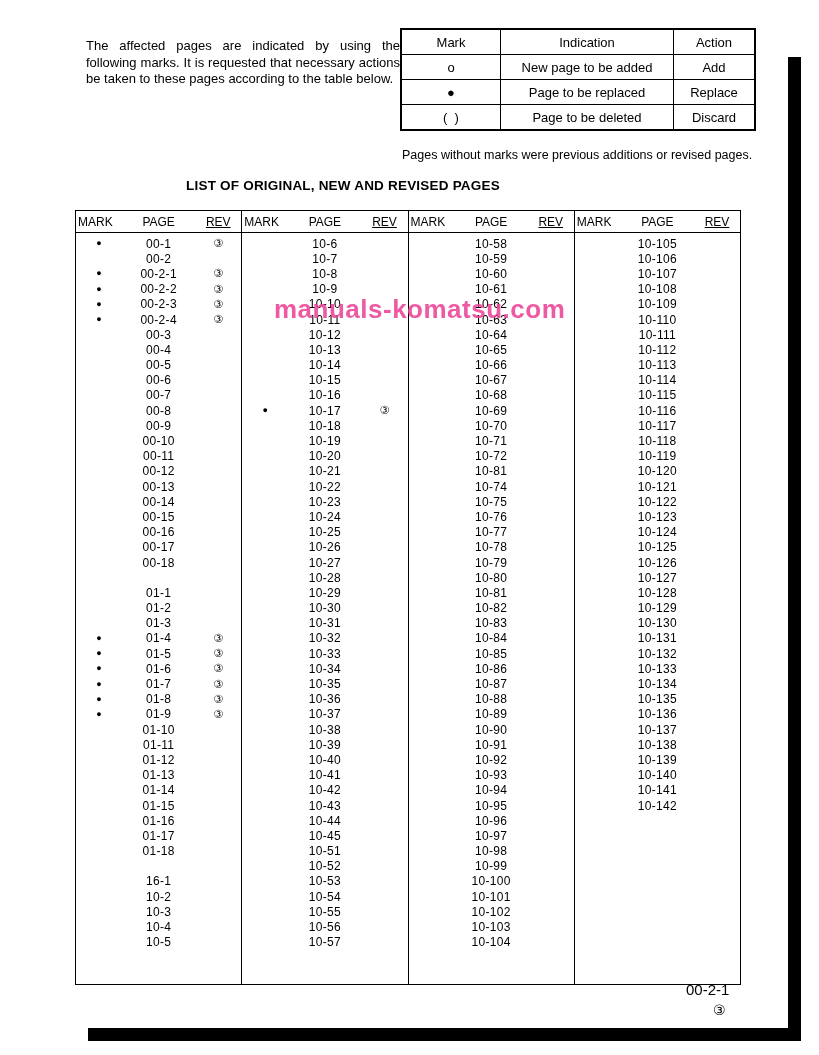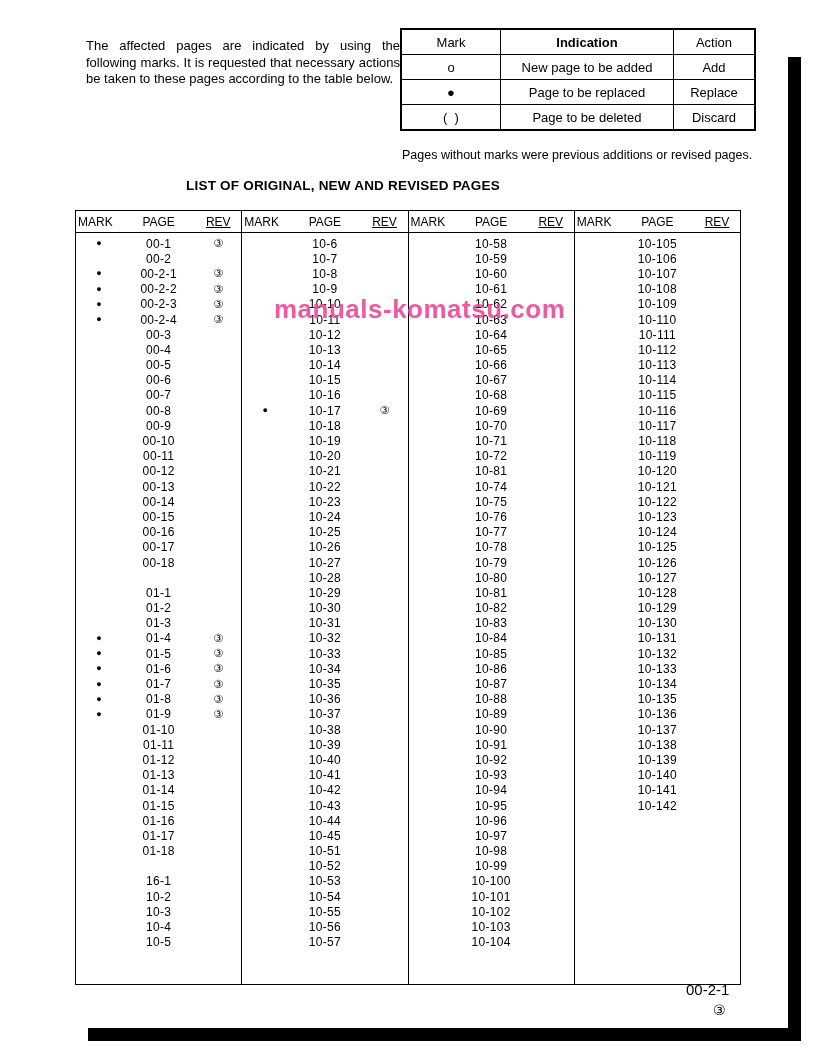--- a/index.html
+++ b/index.html
@@ -20,21 +20,21 @@
 
   .marks-table {
     position:absolute; left:400px; top:28px; width:342px;
     border-collapse:collapse; border:2px solid #000; table-layout:fixed;
   }
   .marks-table th, .marks-table td {
     border:1px solid #000; height:24px; font-size:13px;
     text-align:center; font-weight:normal; padding:0 2px;
   }
   .marks-table .col-mark { width:94px; }
-  .marks-table .col-ind  { width:168px;font-weight:bold; }
+  .marks-table .col-ind  { width:168px; }
   .marks-table .col-act  { width:76px; }
   .mt-mark { white-space:pre; }
   .mt-bullet { font-size:12px; }
 
   .note {
     position:absolute; left:402px; top:148px; width:356px;
     font-size:12.5px; line-height:15.5px; margin:0;
   }
 
   .list-title {

